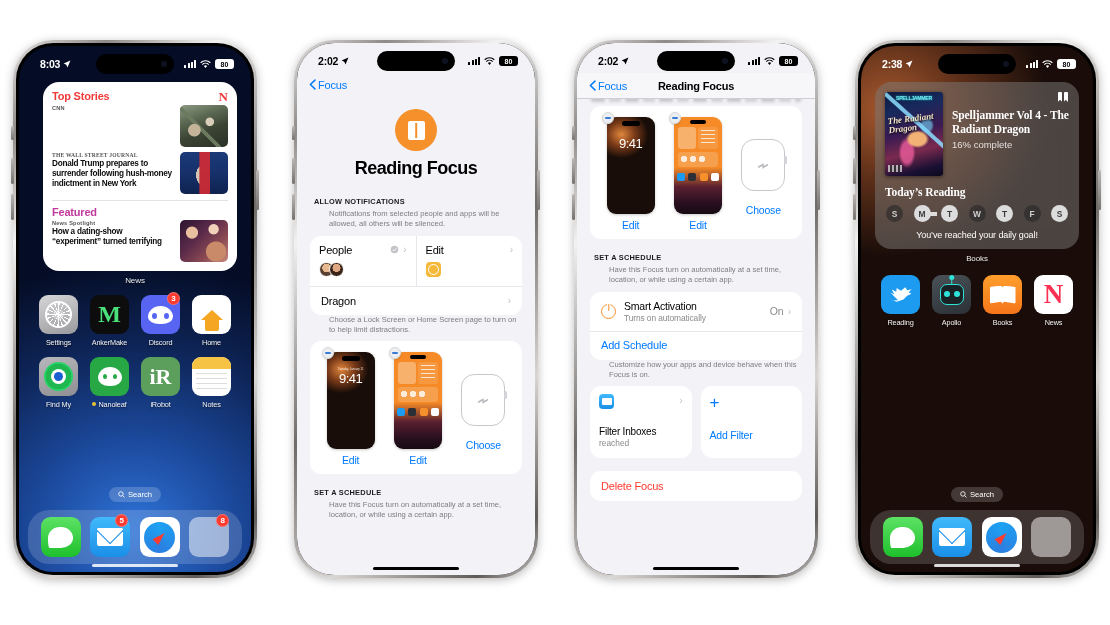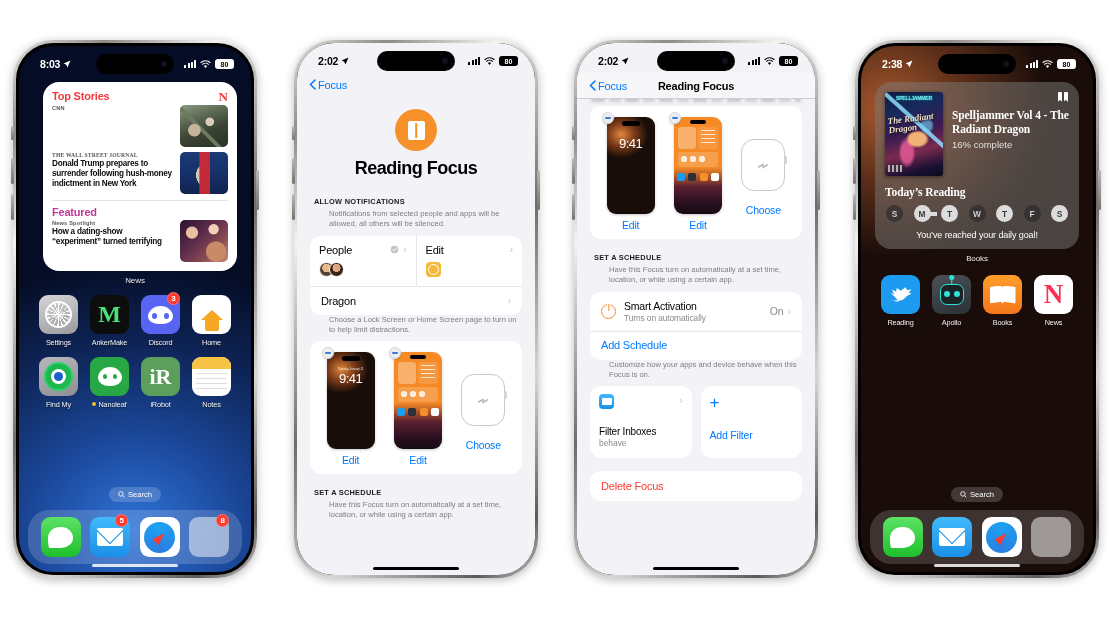--- a/index.html
+++ b/index.html
@@ -741,21 +741,21 @@
             <div class="link-row">Add Schedule</div>
           </div>
 
           <div class="sect-sub">Customize how your apps and device behave when this Focus is on.</div>
 
           <div class="ff-row">
             <div class="ff-card">
               <span class="ff-ic"></span>
               <span class="ff-chev">›</span>
               <div class="ff-name">Filter Inboxes</div>
-              <div class="ff-sub">behave</div>
+              <div class="ff-sub">reached</div>
             </div>
             <div class="ff-card">
               <span class="ff-plus">+</span>
               <div class="ff-add">Add Filter</div>
             </div>
           </div>
 
           <div class="delete-card">Delete Focus</div>
         </div>
         <div class="home-ind" style="background:#000"></div>

